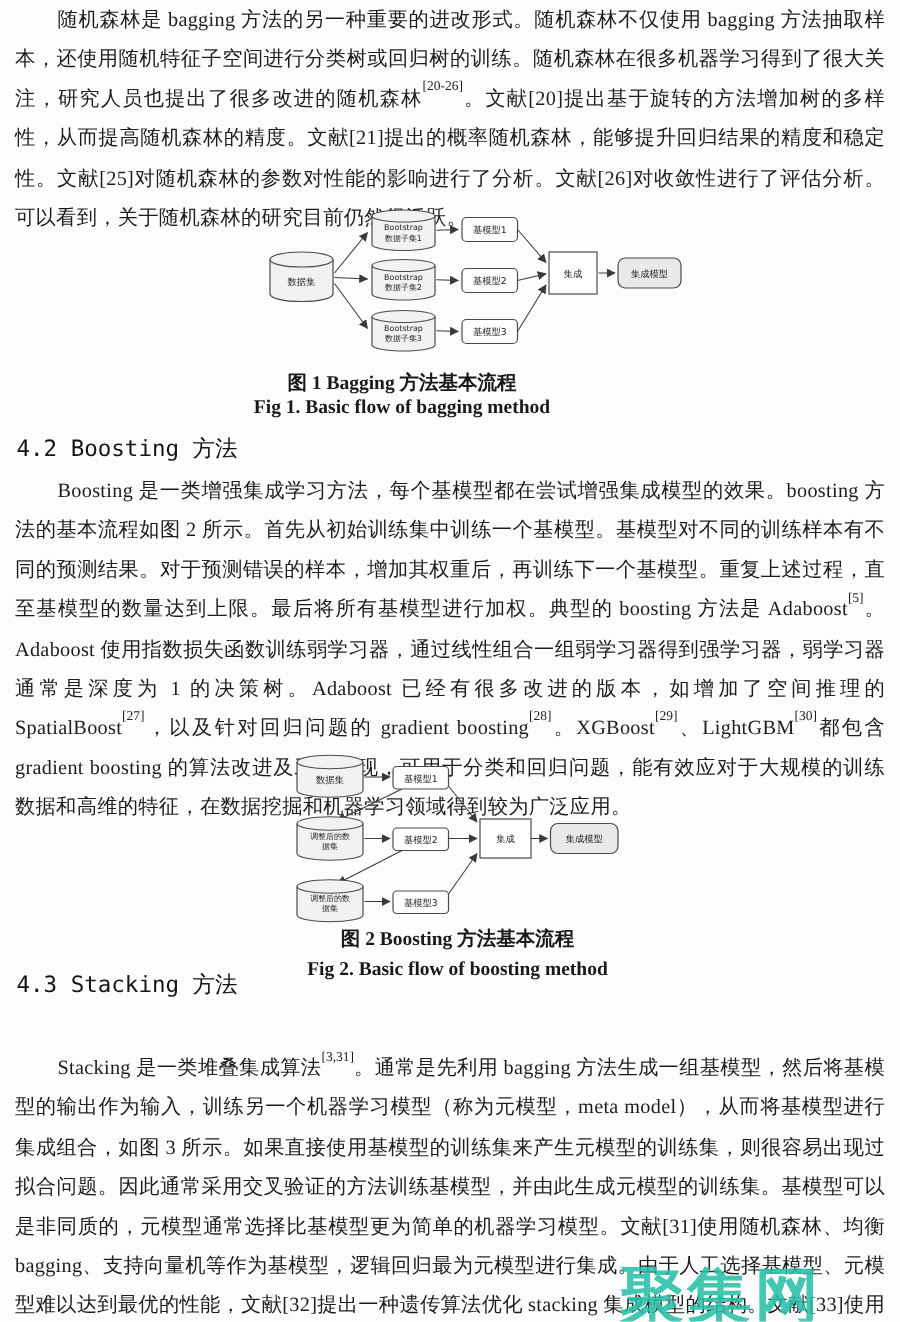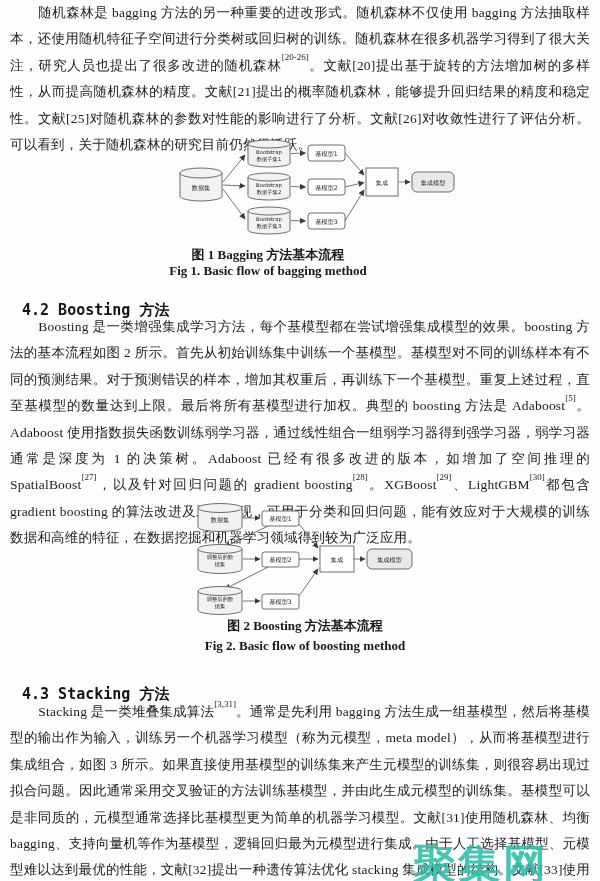--- a/index.html
+++ b/index.html
@@ -16,23 +16,23 @@
     position:absolute;left:10px;width:580px;margin:0;
     font-size:13.5px;line-height:26.4px;
     text-align:justify;text-justify:inter-ideograph;
     text-indent:2.1em;
     letter-spacing:.2px;
   }
   .para sup{
     font-size:9px;line-height:0;position:relative;top:-4px;letter-spacing:0;
   }
   .sec-heading{
-    position:absolute;left:10px;margin:12px;
+    position:absolute;left:10px;margin:1px;
     font-family:"DejaVu Sans Mono","Liberation Mono",monospace;
-    font-size:15px;font-weight:bold;color:#141414;letter-spacing:0;
+    font-size:15px;font-weight:normal;color:#141414;letter-spacing:0;
   }
   .caption{
     position:absolute;width:600px;margin:0;text-align:center;
     font-weight:bold;font-size:13px;color:#191919;
   }
   .fig{position:absolute;}
   .fig svg{display:block;}
   .node-shape{fill:#f2f2f2;stroke:#4a4a4a;stroke-width:.8;}
   .box{fill:#ffffff;stroke:#4a4a4a;stroke-width:.8;}
   .box-gray{fill:#e9e9e9;stroke:#4a4a4a;stroke-width:.8;}
@@ -191,19 +191,19 @@
       </g>
       <g>
         <rect class="box-gray" x="177" y="51" width="45" height="20" rx="5"></rect>
         <text class="nlabel f6" x="199.5" y="63.5">集成模型</text>
       </g>
     </svg>
   </div>
   <div class="caption" style="top:617px;left:5px;">图 2 Boosting 方法基本流程</div>
   <div class="caption" style="top:638px;left:5px;">Fig 2. Basic flow of boosting method</div>
 
-  <h2 class="sec-heading" style="top:673px;">4.3 Stacking 方法</h2>
+  <h2 class="sec-heading" style="top:646px;">4.3 Stacking 方法</h2>
 
   <p class="para" style="top:699px;"><span>Stacking 是一类堆叠集成算法</span><sup>[3,31]</sup><span>。通常是先利用 bagging 方法生成一组基模型，然后将基模型的输出作为输入，训练另一个机器学习模型（称为元模型，meta model），从而将基模型进行集成组合，如图 3 所示。如果直接使用基模型的训练集来产生元模型的训练集，则很容易出现过拟合问题。因此通常采用交叉验证的方法训练基模型，并由此生成元模型的训练集。基模型可以是非同质的，元模型通常选择比基模型更为简单的机器学习模型。文献[31]使用随机森林、均衡 bagging、支持向量机等作为基模型，逻辑回归最为元模型进行集成。由于人工选择基模型、元模型难以达到最优的性能，文献[32]提出一种遗传算法优化 stacking 集成模型的结构。文献[33]使用蚁群算法来选择基模型和元模型。针对非均衡分类问题，文献[34]提出了一种基于邻域欠采样的堆叠集成算法，利用邻域信息选择大</span></p>
 
   <div class="watermark">聚集网</div>
 
 </div>
 
 </body></html>

